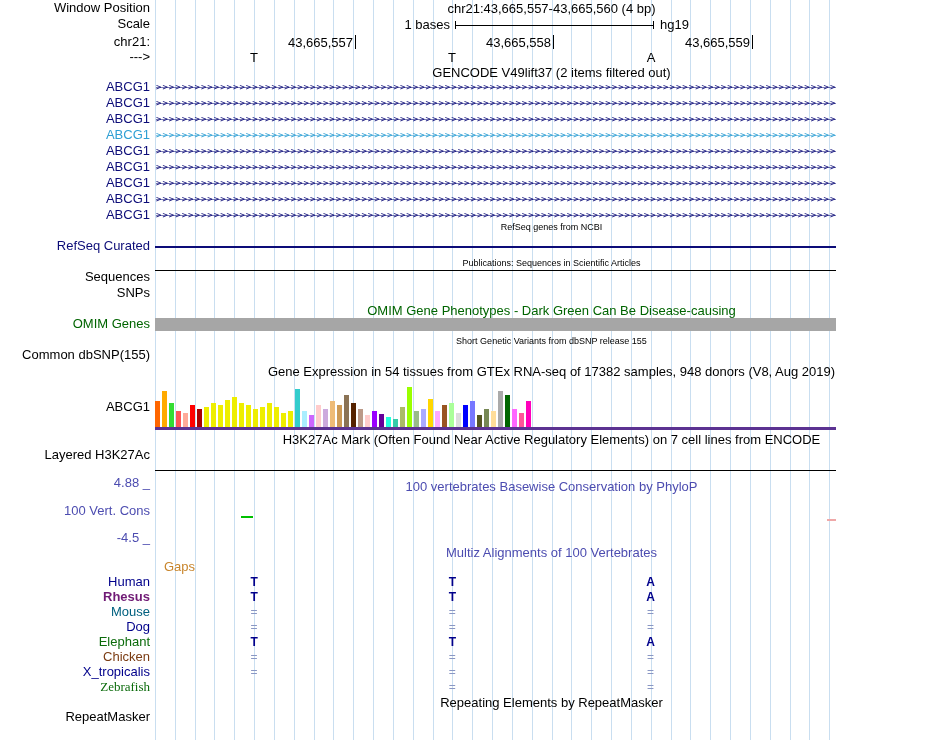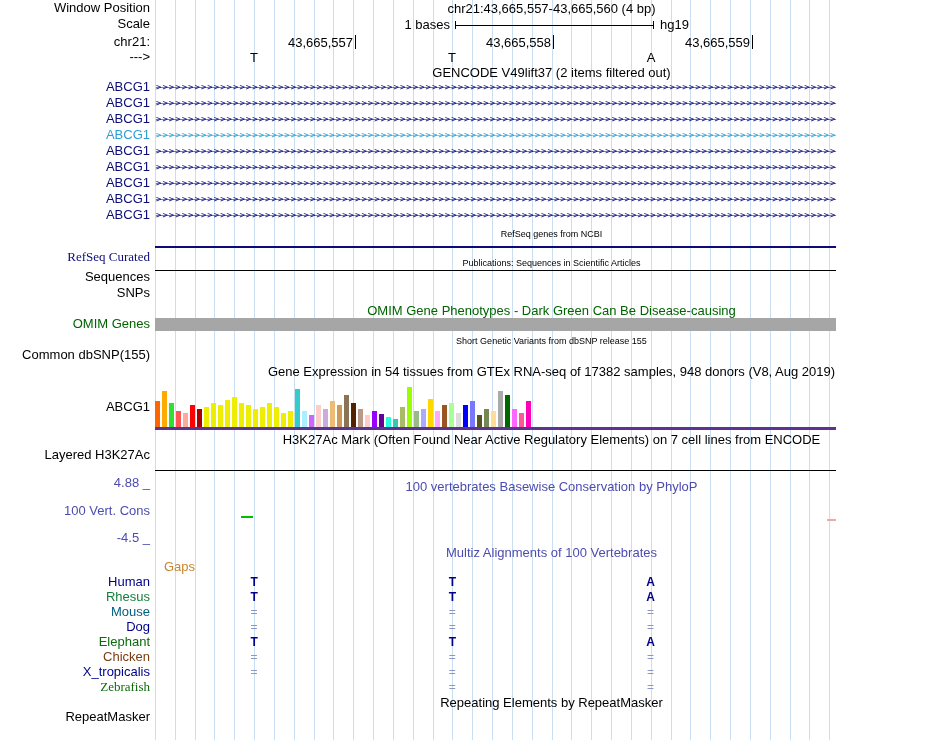--- a/index.html
+++ b/index.html
@@ -46,23 +46,23 @@
   <div class="coord" style="left:431px">43,665,558</div>
   <div class="coord" style="left:630px">43,665,559</div>
   <div class="side-label" style="top:50px">---&gt;</div>
   <div class="base" style="left:244px">T</div>
   <div class="base" style="left:442px">T</div>
   <div class="base" style="left:641px">A</div>
   <div class="base" style="left:839px">A</div>
 
   <div class="center-title" style="top:66px">GENCODE V49lift37 (2 items filtered out)</div>
 
-  <div class="center-title small" style="top:229px">RefSeq genes from NCBI</div>
+  <div class="center-title small" style="top:222px">RefSeq genes from NCBI</div>
   <div id="refseq-line" class="hline" style="top: 246px; height: 2px; background: rgb(12, 12, 120);"></div>
-  <div id="refseq-label" class="side-label" style="top: 250px; color: rgb(12, 12, 120); font-family: Liberation Serif, serif;">RefSeq Curated</div>
+  <div id="refseq-label" class="side-label" style="top: 239px; color: rgb(12, 12, 120);">RefSeq Curated</div>
 
   <div class="center-title small" style="top:258px">Publications: Sequences in Scientific Articles</div>
   <div class="hline" style="top:270px"></div>
   <div class="side-label" style="top:270px">Sequences</div>
   <div class="side-label" style="top:286px">SNPs</div>
 
   <div id="omim-title" class="center-title" style="top: 304px; color: rgb(0, 100, 0);">OMIM Gene Phenotypes - Dark Green Can Be Disease-causing</div>
   <div id="omim-bar" style="position: absolute; left: 155px; top: 318px; width: 794px; height: 13px; background: rgb(166, 166, 166);"></div>
   <div id="omim-label" class="side-label" style="top: 317px; color: rgb(0, 100, 0);">OMIM Genes</div>
 
@@ -161,21 +161,21 @@
     <div class="side-label" style="top: 208px; color: rgb(12, 12, 120);">ABCG1</div>
     <div class="arrow-row" style="top: 208px; color: rgb(12, 12, 120);">&gt;&gt;&gt;&gt;&gt;&gt;&gt;&gt;&gt;&gt;&gt;&gt;&gt;&gt;&gt;&gt;&gt;&gt;&gt;&gt;&gt;&gt;&gt;&gt;&gt;&gt;&gt;&gt;&gt;&gt;&gt;&gt;&gt;&gt;&gt;&gt;&gt;&gt;&gt;&gt;&gt;&gt;&gt;&gt;&gt;&gt;&gt;&gt;&gt;&gt;&gt;&gt;&gt;&gt;&gt;&gt;&gt;&gt;&gt;&gt;&gt;&gt;&gt;&gt;&gt;&gt;&gt;&gt;&gt;&gt;&gt;&gt;&gt;&gt;&gt;&gt;&gt;&gt;&gt;&gt;&gt;&gt;&gt;&gt;&gt;&gt;&gt;&gt;&gt;&gt;&gt;&gt;&gt;&gt;&gt;&gt;&gt;&gt;&gt;&gt;&gt;&gt;&gt;&gt;&gt;&gt;&gt;&gt;&gt;&gt;&gt;&gt;&gt;&gt;&gt;&gt;&gt;&gt;&gt;&gt;&gt;&gt;&gt;&gt;&gt;&gt;&gt;&gt;&gt;&gt;&gt;&gt;&gt;&gt;&gt;&gt;&gt;&gt;&gt;&gt;&gt;&gt;&gt;&gt;&gt;&gt;&gt;&gt;&gt;&gt;&gt;&gt;&gt;&gt;&gt;&gt;&gt;&gt;&gt;&gt;&gt;&gt;&gt;&gt;&gt;&gt;&gt;&gt;&gt;&gt;</div>
     <div class="mark" style="left: 241px; top: 516px; width: 12px; height: 2px; background: rgb(0, 192, 0);"></div>
     <div class="mark" style="left: 827px; top: 519px; width: 36px; height: 2px; background: rgb(239, 168, 168);"></div>
     <div class="side-label" style="top: 560px; color: rgb(200, 133, 44); padding-left: 45px;">Gaps</div>
     <div class="side-label" style="top: 575px; color: rgb(0, 0, 139);">Human</div>
     <div class="mz-cell" style="left: 246.1px; top: 575px; color: rgb(0, 0, 139); font-weight: bold;">T</div>
     <div class="mz-cell" style="left: 444.35px; top: 575px; color: rgb(0, 0, 139); font-weight: bold;">T</div>
     <div class="mz-cell" style="left: 642.6px; top: 575px; color: rgb(0, 0, 139); font-weight: bold;">A</div>
     <div class="mz-cell" style="left: 840.85px; top: 575px; color: rgb(0, 0, 139); font-weight: bold;">A</div>
-    <div class="side-label" style="top: 590px; color: #15803d;">Rhesus</div>
+    <div class="side-label" style="top: 590px; color: #701a75; font-weight: bold;">Rhesus</div>
     <div class="mz-cell" style="left: 246.1px; top: 590px; color: rgb(0, 0, 139); font-weight: bold;">T</div>
     <div class="mz-cell" style="left: 444.35px; top: 590px; color: rgb(0, 0, 139); font-weight: bold;">T</div>
     <div class="mz-cell" style="left: 642.6px; top: 590px; color: rgb(0, 0, 139); font-weight: bold;">A</div>
     <div class="mz-cell" style="left: 840.85px; top: 590px; color: rgb(0, 0, 139); font-weight: bold;">A</div>
     <div class="side-label" style="top: 605px; color: rgb(0, 96, 127);">Mouse</div>
     <div class="mz-cell" style="left: 246.1px; top: 605px; color: rgb(138, 151, 196); font-weight: normal;">=</div>
     <div class="mz-cell" style="left: 444.35px; top: 605px; color: rgb(138, 151, 196); font-weight: normal;">=</div>
     <div class="mz-cell" style="left: 642.6px; top: 605px; color: rgb(138, 151, 196); font-weight: normal;">=</div>
     <div class="mz-cell" style="left: 840.85px; top: 605px; color: rgb(138, 151, 196); font-weight: normal;">=</div>
     <div class="side-label" style="top: 620px; color: rgb(0, 0, 139);">Dog</div>

